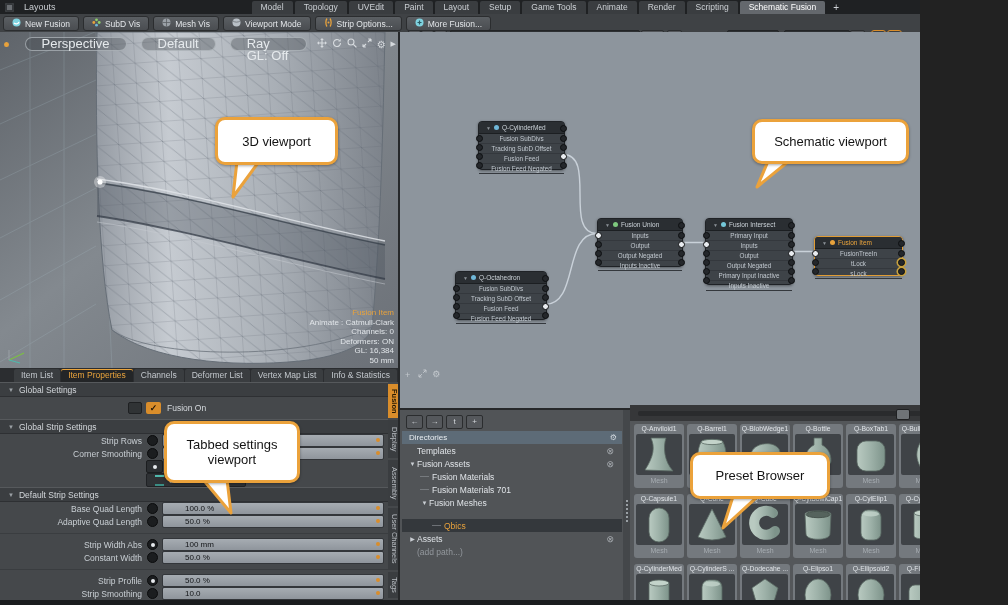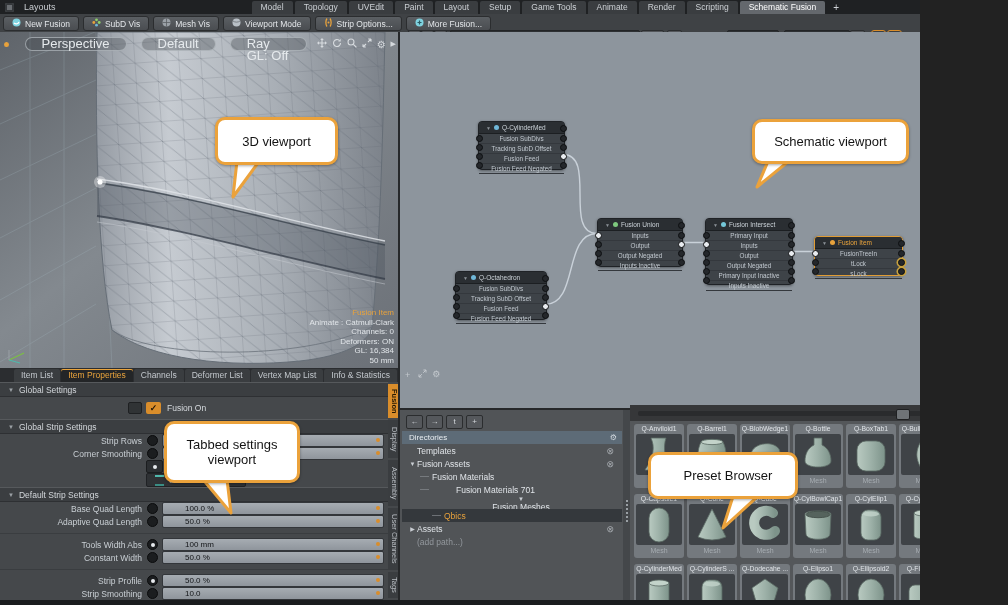--- a/index.html
+++ b/index.html
@@ -108,21 +108,21 @@
   #dirpanel{left:400px;top:408px;width:230px;height:197px;background:#515457;border-top:2px solid #26282a;}
   #dir-toolbar{position:absolute;left:6px;top:5px;display:flex;gap:3px;}
   .dbtn{width:15px;height:12px;background:#55585c;border:1px solid #2b2d2f;border-radius:2px;color:#d3d7db;
         font-size:8px;line-height:11px;text-align:center;}
   #dir-header{position:absolute;left:2px;top:21px;width:220px;height:13px;background:#5d6b77;
         display:flex;align-items:center;font-size:8px;color:#e8edf1;}
   #dir-header span{margin-left:7px;}
   #dir-header .gear{margin-left:auto;margin-right:5px;color:#cfd6dc;font-size:8px;}
   #dir-rows{position:absolute;left:2px;top:34px;width:220px;}
   .dirrow{height:13px;display:flex;align-items:center;font-size:8.5px;color:#e0e4e8;position:relative;}
-  .dirrow.selected{background:#34383c;}
+  .dirrow.selected{background:#34383c;margin-top:10px;}
   .dirrow.selected .dlabel{color:#e8a23c;}
   .dirrow.muted .dlabel{color:#93989d;}
   .dirrow .exp{width:9px;font-size:6px;color:#c9ced3;text-align:center;flex:none;}
   .dirrow .dash{width:9px;height:0;border-top:1px solid #8a8f94;opacity:.65;margin-right:3px;flex:none;}
   .dirrow .close{position:absolute;right:8px;color:#a7acb1;font-size:9px;}
   #dir-scroll{position:absolute;right:0px;top:0px;width:7px;height:197px;background:#44474a;}
   #dir-scroll .grip{position:absolute;left:2.5px;top:90px;width:2px;height:22px;
         background:repeating-linear-gradient(#9aa0a5 0 2px,transparent 2px 4px);}
   
   #presets{left:630px;top:405px;width:378px;height:200px;background:#54575a;}
@@ -577,21 +577,21 @@
         <div class="srow">
           <span class="flabel">Adaptive Quad Length</span>
           <span class="toggle"></span>
           <span class="field">
             <span class="fval">50.0 %</span>
             <span class="fdot"></span>
           </span>
         </div>
         <div class="row-gap"></div>
         <div class="srow">
-          <span class="flabel">Tools Width Abs</span>
+          <span class="flabel">Strip Width Abs</span>
           <span class="toggle on"></span>
           <span class="field">
             <span class="fval">100 mm</span>
             <span class="fdot"></span>
           </span>
         </div>
         <div class="srow">
           <span class="flabel">Constant Width</span>
           <span class="toggle"></span>
           <span class="field">
@@ -648,25 +648,25 @@
         </div>
         <div class="dirrow" style="padding-left: 6px;">
           <span class="exp">▼</span>
           <span class="dlabel">Fusion Assets</span>
           <span class="close">⊗</span>
         </div>
         <div class="dirrow" style="padding-left: 18px;">
           <span class="dash"></span>
           <span class="dlabel">Fusion Materials</span>
         </div>
-        <div class="dirrow" style="padding-left: 18px; gap: 24px;">
+        <div class="dirrow" style="padding-left: 18px;">
           <span class="dash"></span>
           <span class="dlabel">Fusion Materials 701</span>
         </div>
-        <div class="dirrow" style="padding-left: 18px; flex-direction: column;">
+        <div class="dirrow" style="padding-left: 18px;">
           <span class="exp">▼</span>
           <span class="dlabel">Fusion Meshes</span>
         </div>
         <div class="dirrow selected" style="padding-left: 30px;">
           <span class="dash"></span>
           <span class="dlabel">Qbics</span>
         </div>
         <div class="dirrow" style="padding-left: 6px;">
           <span class="exp">▶</span>
           <span class="dlabel">Assets</span>
@@ -1047,18 +1047,18 @@
   <div id="callouts">
       <div class="callout" style="left: 215px; top: 117px; width: 117px; height: 42px;">
         <span>3D viewport</span>
       </div>
       <div class="callout" style="left: 752px; top: 119px; width: 151px; height: 39px;">
         <span>Schematic viewport</span>
       </div>
       <div class="callout" style="left: 164px; top: 421px; width: 130px; height: 56px;">
         <span>Tabbed settings viewport</span>
       </div>
-      <div class="callout" style="left: 648px; top: 452px; width: 134px; height: 41px; padding-left: 10px;">
+      <div class="callout" style="left: 690px; top: 452px; width: 134px; height: 41px;">
         <span>Preset Browser</span>
       </div>
     </div>
 
 </div>
 
 </body></html>

